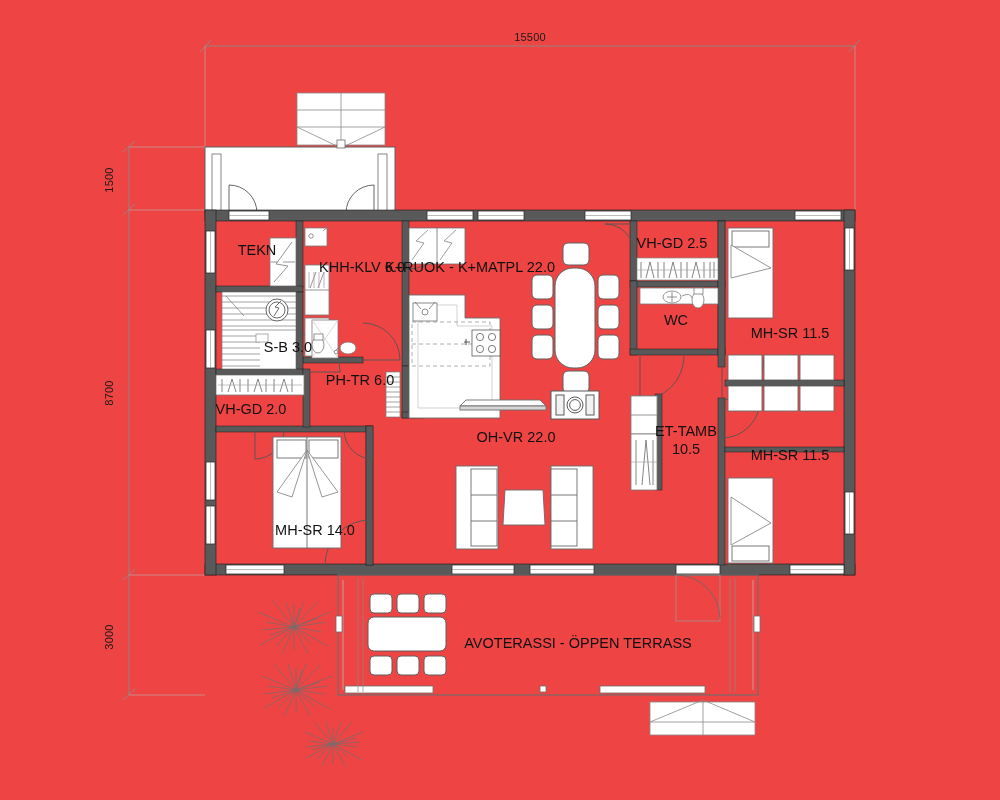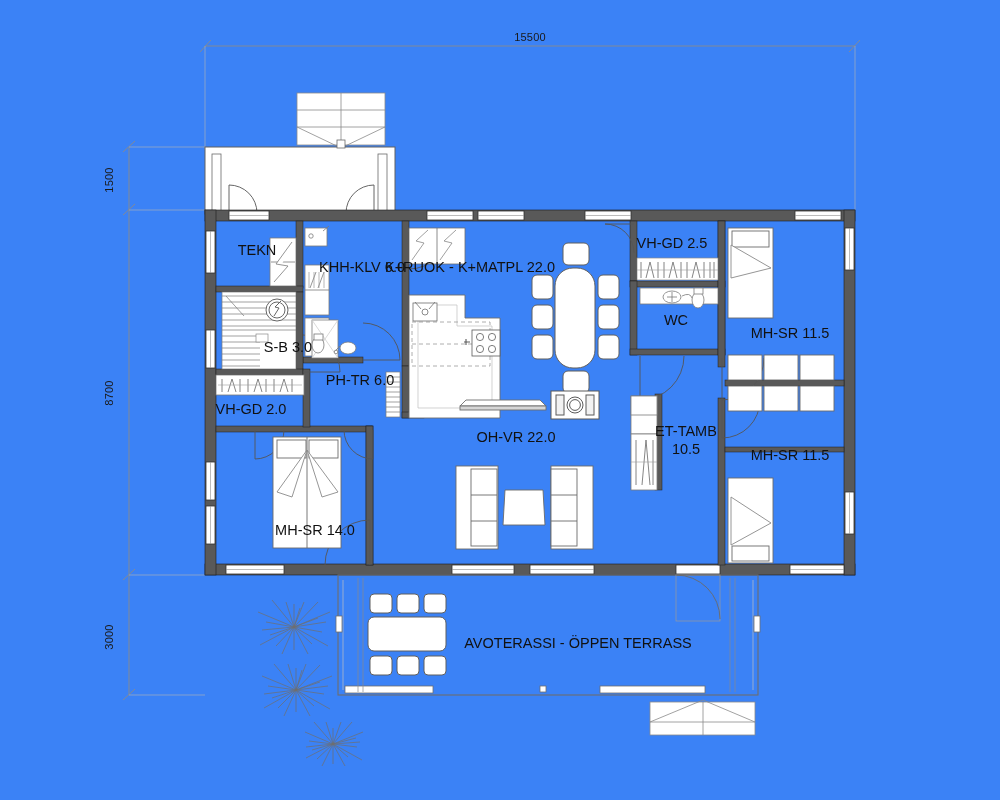--- a/index.html
+++ b/index.html
@@ -5,21 +5,21 @@
   html, body {
     margin: 0; padding: 0;
     background: #ffffff;
     width: 1000px; height: 800px;
     overflow: hidden;
     font-family: "Liberation Sans", sans-serif;
   }
   #plan-root {
     position: relative;
     width: 1000px; height: 800px;
-    background: #3b82f6;
+    background: #ef4444;
   }
   svg.plan { position: absolute; top: 0; left: 0; }
   .dim-label {
     font-family: "Liberation Sans", sans-serif;
     font-size: 11px;
     fill: #1a1a1a;
     letter-spacing: 0.2px;
   }
   .room-label {
     font-family: "Liberation Sans", sans-serif;

